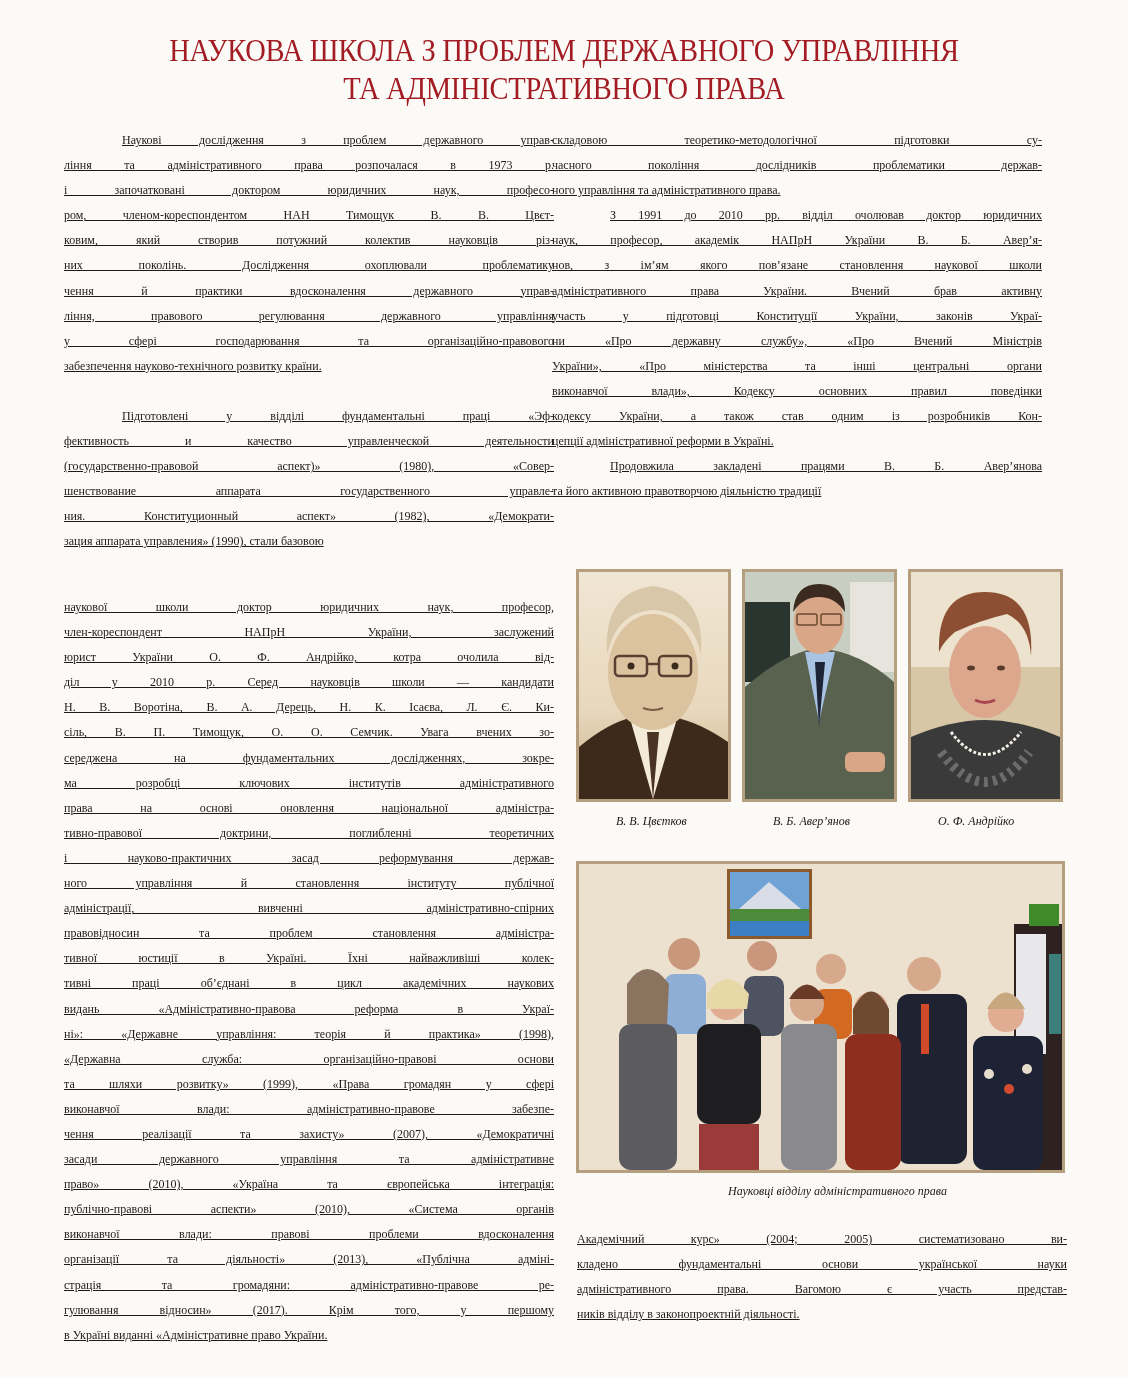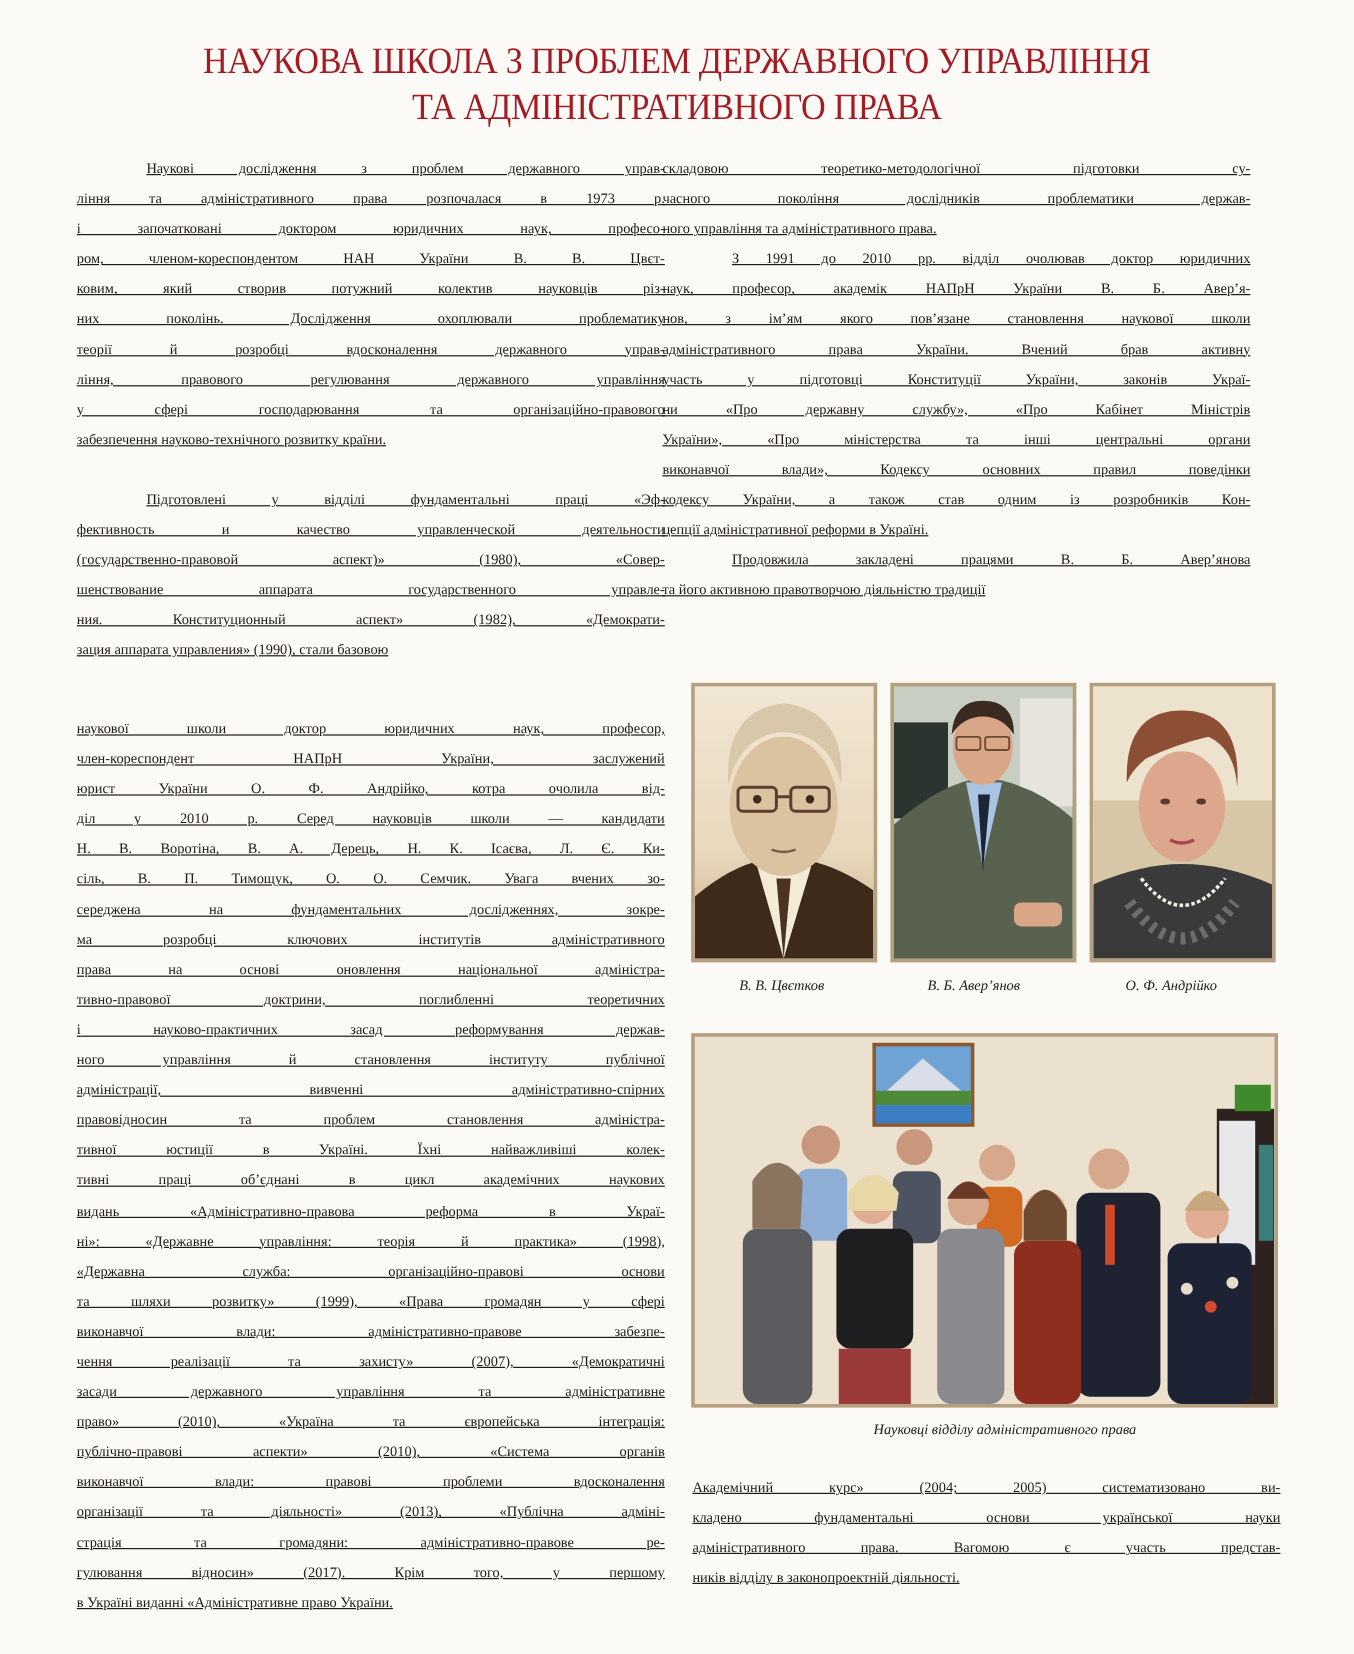--- a/index.html
+++ b/index.html
@@ -74,24 +74,24 @@
 <div class="title">
   <div>НАУКОВА ШКОЛА З ПРОБЛЕМ ДЕРЖАВНОГО УПРАВЛІННЯ</div>
   <div>ТА АДМІНІСТРАТИВНОГО ПРАВА</div>
 </div>
 
 <div class="col" id="col-top-left">
     <p>
       <span class="ln" style="text-indent: 58px;">Наукові дослідження з проблем державного управ-</span>
       <span class="ln">ління та адміністративного права розпочалася в 1973 р.</span>
       <span class="ln">і започатковані доктором юридичних наук, професо-</span>
-      <span class="ln">ром, членом-кореспондентом НАН України В. В.  Цвєт-</span>
+      <span class="ln">ром, членом-кореспондентом НАН Тимощук В. В.  Цвєт-</span>
       <span class="ln">ковим, який створив потужний колектив науковців різ-</span>
       <span class="ln">них поколінь. Дослідження охоплювали проблематику</span>
-      <span class="ln">теорії й розробці вдосконалення державного управ-</span>
+      <span class="ln">чення й практики вдосконалення державного управ-</span>
       <span class="ln">ління, правового регулювання державного управління</span>
       <span class="ln">у сфері господарювання та організаційно-правового</span>
       <span class="ln last">забезпечення науково-технічного розвитку країни.</span>
     </p>
     <p>
       <span class="ln" style="text-indent: 58px; margin-top: 25px;">Підготовлені у відділі фундаментальні праці «Эф-</span>
       <span class="ln">фективность и качество управленческой деятельности</span>
       <span class="ln">(государственно-правовой аспект)» (1980), «Совер-</span>
       <span class="ln">шенствование аппарата государственного управле-</span>
       <span class="ln">ния. Конституционный аспект» (1982), «Демократи-</span>
@@ -103,21 +103,21 @@
       <span class="ln">складовою теоретико-методологічної підготовки су-</span>
       <span class="ln">часного покоління дослідників проблематики держав-</span>
       <span class="ln last">ного управління та адміністративного права.</span>
     </p>
     <p>
       <span class="ln" style="text-indent: 58px;">З 1991 до 2010 рр. відділ очолював доктор юридичних</span>
       <span class="ln">наук, професор, академік НАПрН України В. Б.  Авер’я-</span>
       <span class="ln">нов, з ім’ям якого пов’язане становлення наукової школи</span>
       <span class="ln">адміністративного права України. Вчений брав активну</span>
       <span class="ln">участь у підготовці Конституції України, законів Украї-</span>
-      <span class="ln">ни «Про державну службу», «Про Кабінет Міністрів</span>
+      <span class="ln">ни «Про державну службу», «Про Вчений Міністрів</span>
       <span class="ln">України», «Про міністерства та інші центральні органи</span>
       <span class="ln">виконавчої влади», Кодексу основних правил поведінки</span>
       <span class="ln">кодексу України, а також став одним із розробників Кон-</span>
       <span class="ln last">цепції адміністративної реформи в Україні.</span>
     </p>
     <p>
       <span class="ln" style="text-indent: 58px;">Продовжила закладені працями В. Б.  Авер’янова</span>
       <span class="ln last">та його активною правотворчою діяльністю традиції</span>
     </p>
   </div>

